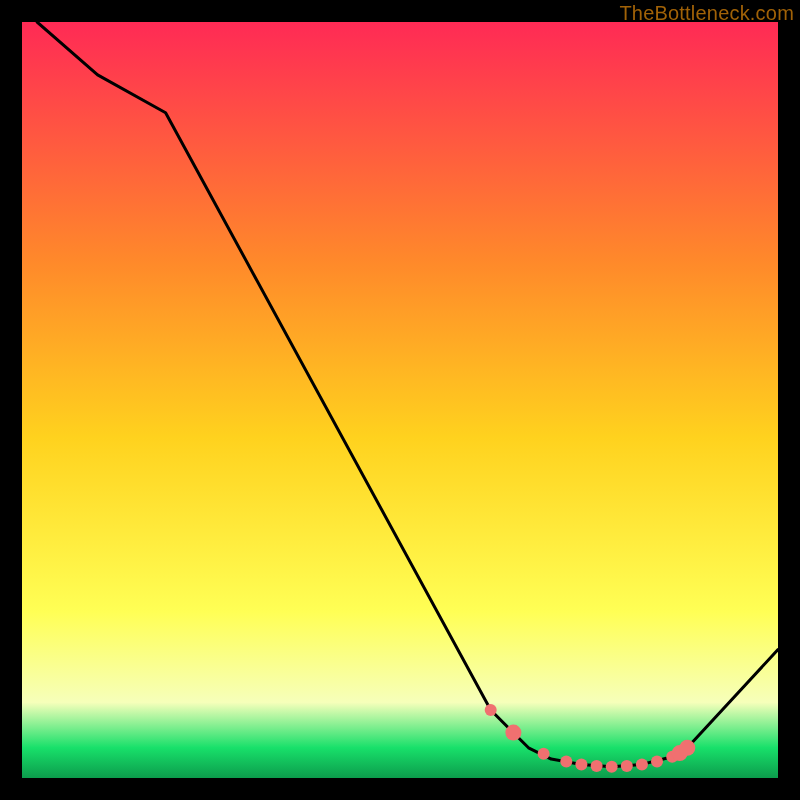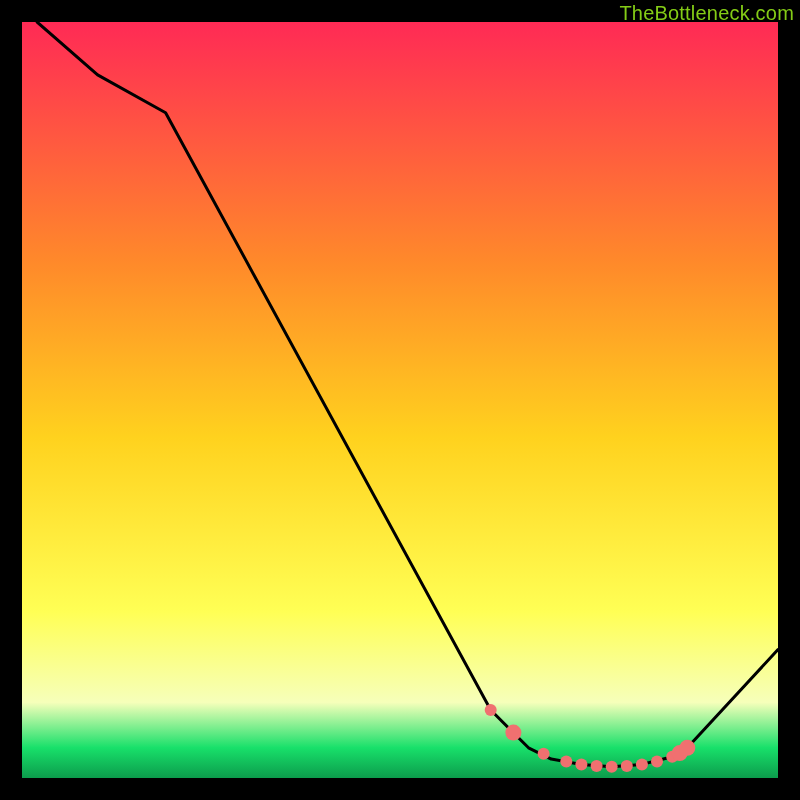--- a/index.html
+++ b/index.html
@@ -39,21 +39,21 @@
     top: 0;
     width: 100%;
     height: 100%;
   }
   .attribution {
     position: absolute;
     top: 2px;
     right: 6px;
     font-family: Arial, Helvetica, sans-serif;
     font-size: 20px;
-    color: #84cc16;
+    color: #a16207;
     letter-spacing: 0.2px;
   }
   .dot {
     fill: #f07070;
     stroke: none;
   }
 </style>
 </head>
 <body>
 

